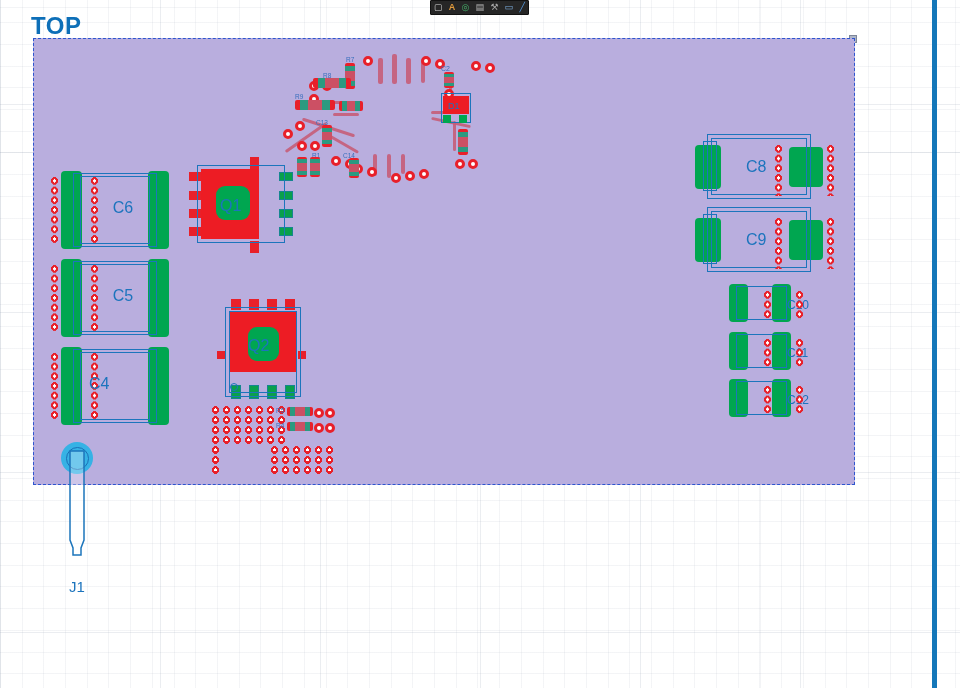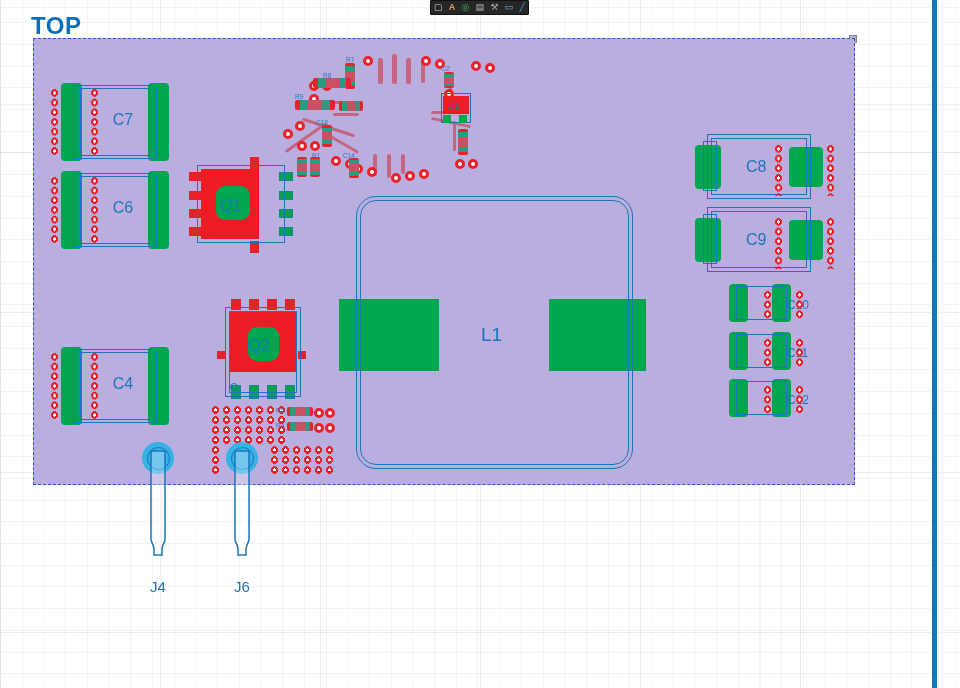--- a/index.html
+++ b/index.html
@@ -62,49 +62,49 @@
     <span style="color:#7fb2e5">▭</span>
     <span style="color:#5596d8">╱</span>
   </div>
 
   <div class="vdivider"></div>
 
   <div class="handle"></div>
 
   <div class="board">
 
-    <div class="abs" style="left:15px;top:44px;width:125px;height:78px">
-      <div class="abs pad" style="left:12px;top:0;width:21px;height:78px"></div>
-      <div class="abs pad" style="left:99px;top:0;width:21px;height:78px"></div>
-      <div class="abs bluerect" style="left:24px;top:2px;width:84px;height:74px"></div>
-      <div class="abs bluerect" style="left:31px;top:5px;width:70px;height:68px"></div>
-      <div class="abs vias" style="left:1px;top:5px;width:9px;height:68px"></div>
-      <div class="abs vias" style="left:41px;top:5px;width:9px;height:68px"></div>
-      <div class="abs lbl" style="left:40px;top:28px;width:68px;text-align:center;font-size:16px">C7</div>
-    </div>
 
     <div class="abs" style="left:15px;top:132px;width:125px;height:78px">
       <div class="abs pad" style="left:12px;top:0;width:21px;height:78px"></div>
       <div class="abs pad" style="left:99px;top:0;width:21px;height:78px"></div>
       <div class="abs bluerect" style="left:24px;top:2px;width:84px;height:74px"></div>
       <div class="abs bluerect" style="left:31px;top:5px;width:70px;height:68px"></div>
       <div class="abs vias" style="left:1px;top:5px;width:9px;height:68px"></div>
       <div class="abs vias" style="left:41px;top:5px;width:9px;height:68px"></div>
       <div class="abs lbl" style="left:40px;top:28px;width:68px;text-align:center;font-size:16px">C6</div>
     </div>
 
+    <div class="abs" style="left:15px;top:220px;width:125px;height:78px">
+      <div class="abs pad" style="left:12px;top:0;width:21px;height:78px"></div>
+      <div class="abs pad" style="left:99px;top:0;width:21px;height:78px"></div>
+      <div class="abs bluerect" style="left:24px;top:2px;width:84px;height:74px"></div>
+      <div class="abs bluerect" style="left:31px;top:5px;width:70px;height:68px"></div>
+      <div class="abs vias" style="left:1px;top:5px;width:9px;height:68px"></div>
+      <div class="abs vias" style="left:41px;top:5px;width:9px;height:68px"></div>
+      <div class="abs lbl" style="left:40px;top:28px;width:68px;text-align:center;font-size:16px">C5</div>
+    </div>
 
     <div class="abs" style="left:15px;top:308px;width:125px;height:78px">
       <div class="abs pad" style="left:12px;top:0;width:21px;height:78px"></div>
       <div class="abs pad" style="left:99px;top:0;width:21px;height:78px"></div>
       <div class="abs bluerect" style="left:24px;top:2px;width:84px;height:74px"></div>
       <div class="abs bluerect" style="left:31px;top:5px;width:70px;height:68px"></div>
       <div class="abs vias" style="left:1px;top:5px;width:9px;height:68px"></div>
       <div class="abs vias" style="left:41px;top:5px;width:9px;height:68px"></div>
-      <div class="abs lbl" style="left:40px;top:28px;width:68px;text-align:center;font-size:16px">C4</div>
+      <div class="abs lbl" style="left:40px;top:28px;width:68px;text-align:left;font-size:16px">C4</div>
     </div>
 
     <div class="abs" style="left:155px;top:118px;width:120px;height:100px">
       <div class="abs pinr" style="left:0;top:15px;width:12px;height:9px"></div>
       <div class="abs pinr" style="left:0;top:34px;width:12px;height:9px"></div>
       <div class="abs pinr" style="left:0;top:52px;width:12px;height:9px"></div>
       <div class="abs pinr" style="left:0;top:70px;width:12px;height:9px"></div>
       <div class="abs ping" style="left:90px;top:15px;width:14px;height:9px"></div>
       <div class="abs ping" style="left:90px;top:34px;width:14px;height:9px"></div>
       <div class="abs ping" style="left:90px;top:52px;width:14px;height:9px"></div>
@@ -257,45 +257,30 @@
     </div>
     <div class="abs" style="left:695px;top:340px;width:80px;height:38px">
       <div class="abs pad" style="left:0;top:0;width:19px;height:38px"></div>
       <div class="abs pad" style="left:43px;top:0;width:19px;height:38px"></div>
       <div class="abs bluerect" style="left:7px;top:2px;width:51px;height:34px"></div>
       <div class="abs lbl" style="left:58px;top:14px;font-size:12px">C12</div>
       <div class="abs vias" style="left:34px;top:6px;width:9px;height:29px"></div>
       <div class="abs vias" style="left:66px;top:6px;width:9px;height:29px"></div>
     </div>
 
-    <div class="abs" style="left:305px;top:157px;width:310px;height:273px">
-      <div class="abs padsq" style="left:0;top:103px;width:100px;height:72px"></div>
-      <div class="abs padsq" style="left:210px;top:103px;width:97px;height:72px"></div>
-      <div class="abs bluerect" style="left:17px;top:0;width:277px;height:273px;border-radius:20px"></div>
-      <div class="abs bluerect" style="left:21px;top:4px;width:269px;height:265px;border-radius:16px"></div>
-      <div class="abs lbl" style="left:142px;top:128px;font-size:19px">L1</div>
-    </div>
 
   </div>
 
-
-  <div class="abs" style="left:142px;top:442px;width:32px;height:160px">
+  <div class="abs" style="left:61px;top:442px;width:32px;height:160px">
     <div class="conn-disc"></div>
     <div class="conn-ring"></div>
     <svg class="abs" style="left:6px;top:8px" width="20" height="112" viewBox="0 0 20 112">
       <path d="M3 1 H17 V90 L14 98 V105 H6 V98 L3 90 Z" fill="rgba(255,255,255,0.30)" stroke="#1c75bc" stroke-width="1.5"></path>
     </svg>
-    <div class="conn-lbl">J4</div>
+    <div class="conn-lbl">J1</div>
   </div>
 
-  <div class="abs" style="left:226px;top:442px;width:32px;height:160px">
-    <div class="conn-disc"></div>
-    <div class="conn-ring"></div>
-    <svg class="abs" style="left:6px;top:8px" width="20" height="112" viewBox="0 0 20 112">
-      <path d="M3 1 H17 V90 L14 98 V105 H6 V98 L3 90 Z" fill="rgba(255,255,255,0.30)" stroke="#1c75bc" stroke-width="1.5"></path>
-    </svg>
-    <div class="conn-lbl">J6</div>
-  </div>
+
 
 
 
 
 </div>
 
 </body></html>

